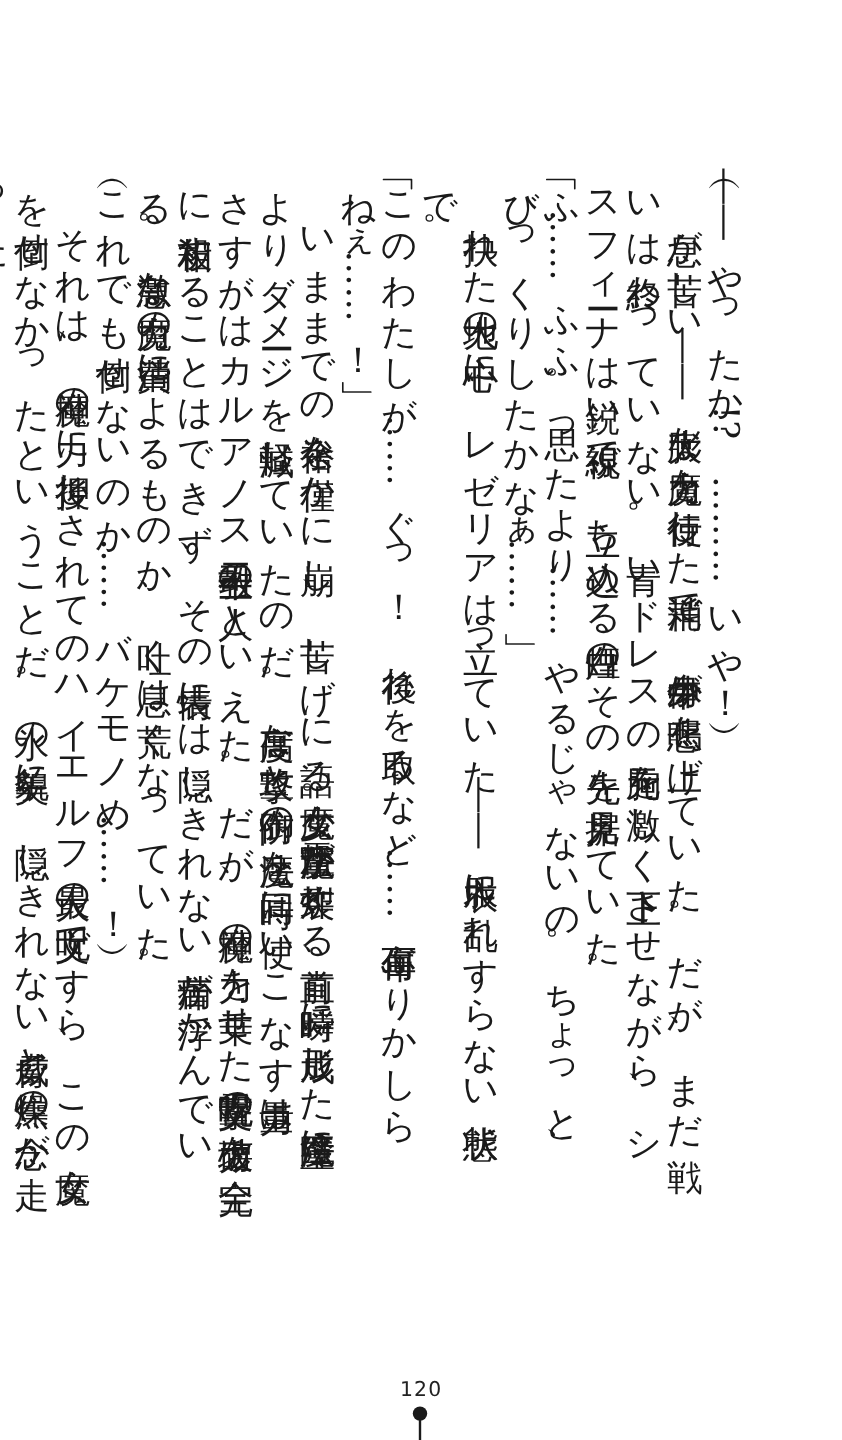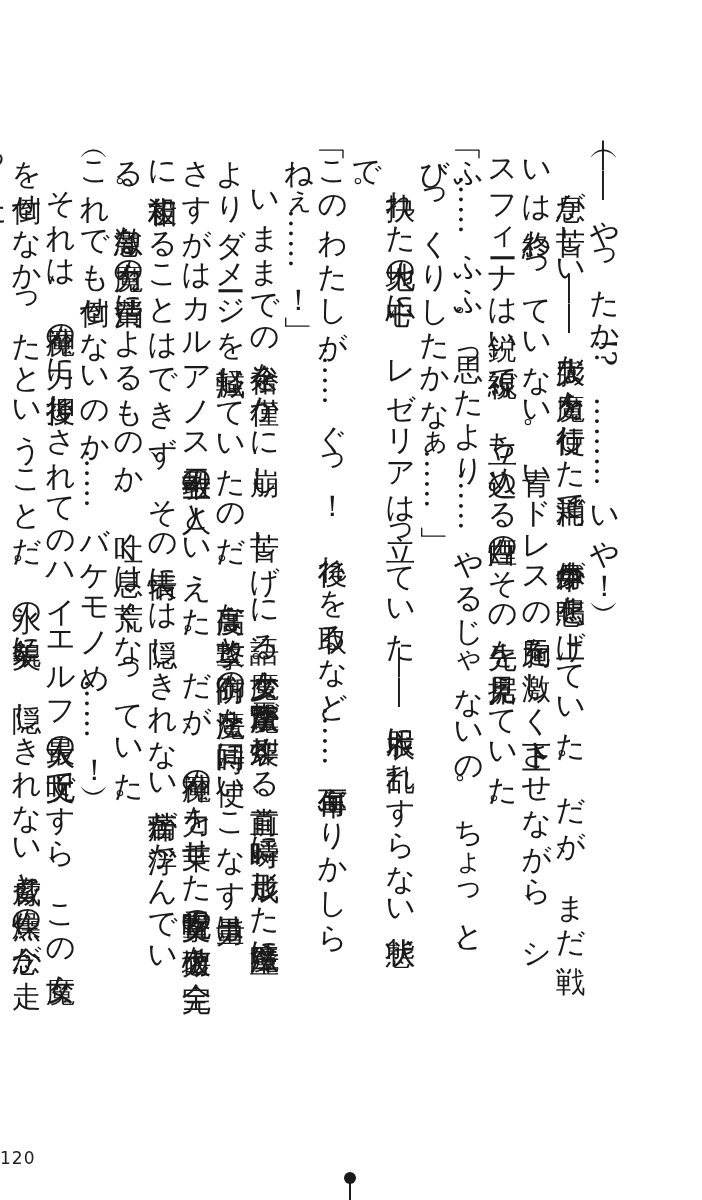--- a/index.html
+++ b/index.html
@@ -39,21 +39,21 @@
       white-space: normal;
     }
     .para.indent {
       text-indent: 1em;
     }
     .page-number {
       position: absolute;
       top: 1148px;
       left: 0;
       width: 702px;
-      text-align: left;
+      text-align: center;
       font-family: "DejaVu Sans", "Liberation Sans", sans-serif;
       font-size: 17px;
       color: #222;
       letter-spacing: 1px;
     }
     .ornament-dot {
       position: absolute;
       top: 1172px;
       left: 344px;
       width: 12px;

